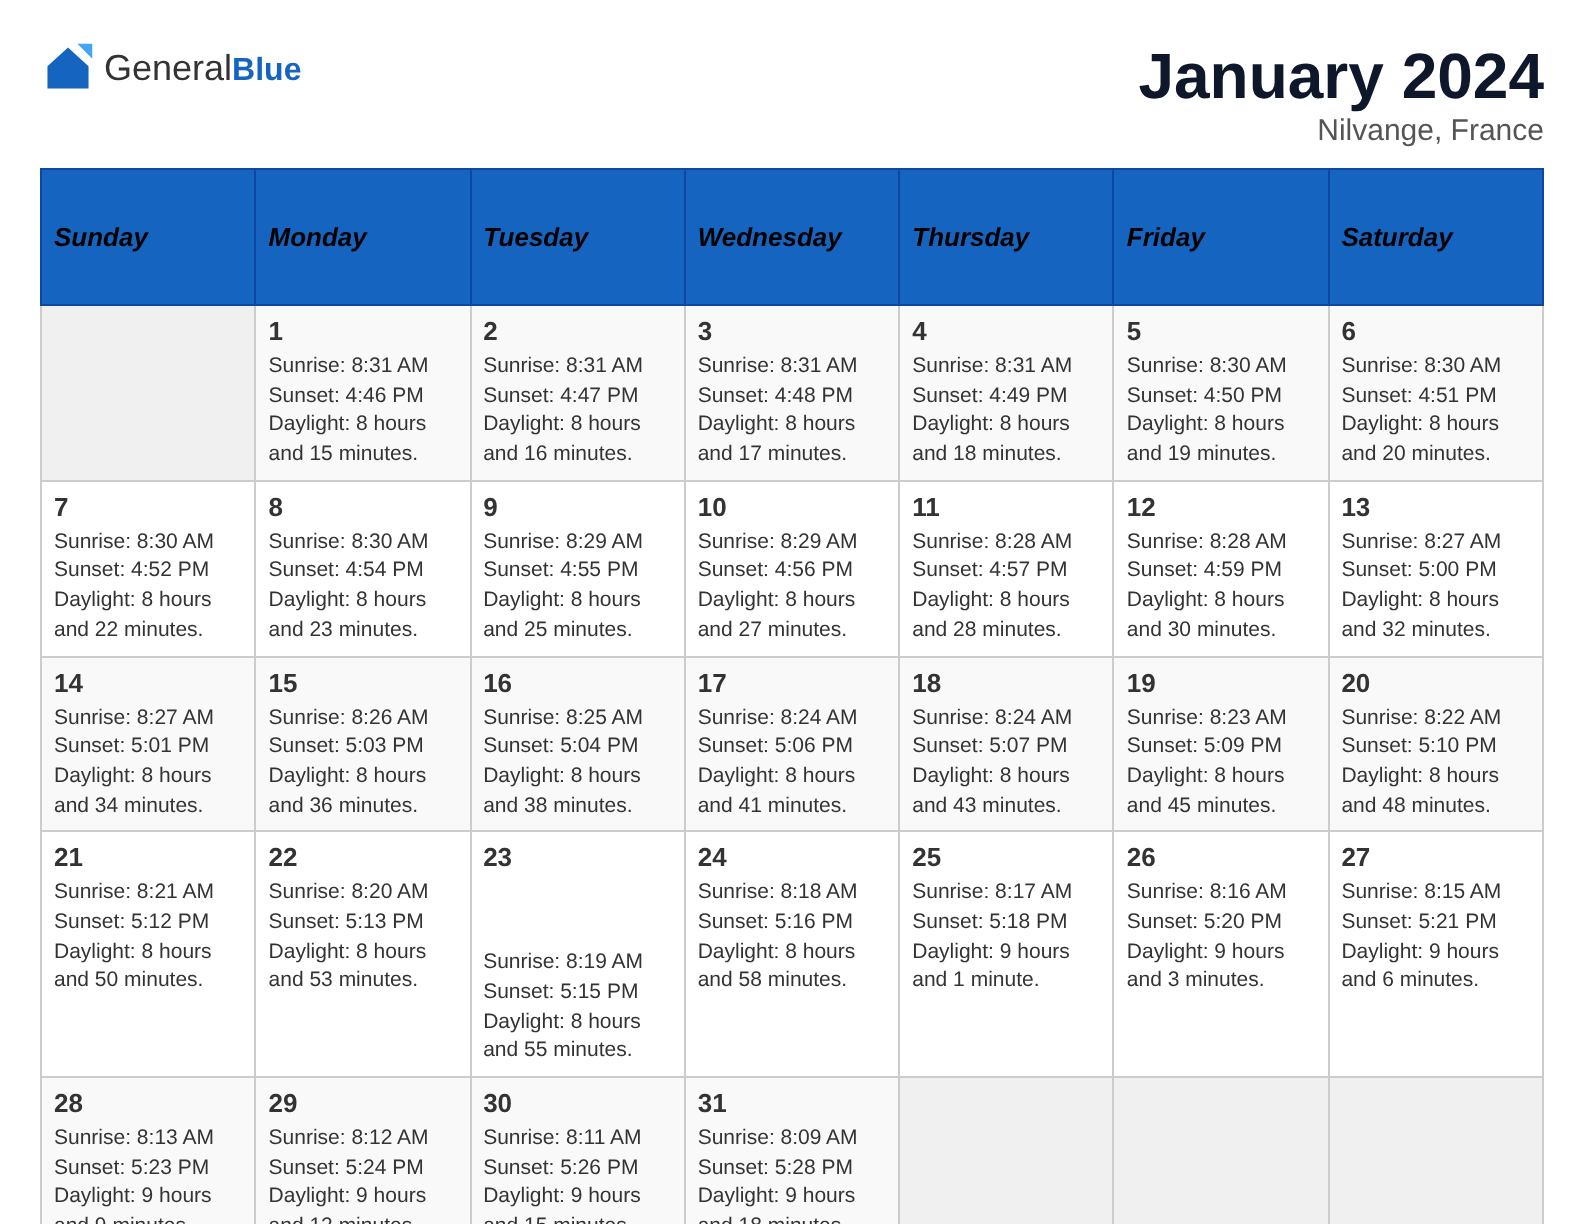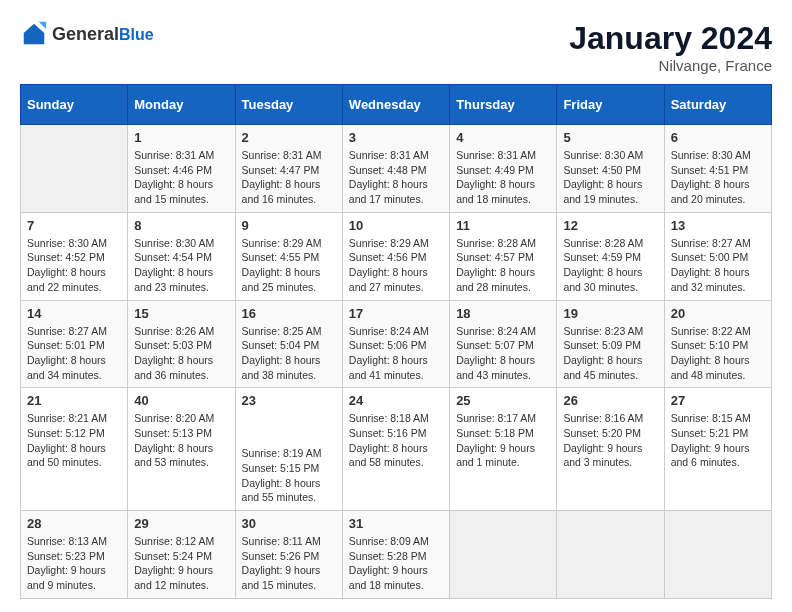--- a/index.html
+++ b/index.html
@@ -16,21 +16,21 @@
       align-items: flex-start;
       margin-bottom: 10px;
     }
     .logo {
       display: flex;
       align-items: center;
       gap: 4px;
     }
     .logo-text-general {
       font-size: 18px;
-      font-weight: bold;
+      font-weight: normal;
       color: #333;
     }
     .logo-text-blue {
       font-size: 16px;
       font-weight: bold;
       color: #1565c0;
     }
     .logo-icon {
       width: 28px;
       height: 28px;
@@ -47,25 +47,26 @@
       font-size: 15px;
       color: #555;
     }
     table {
       width: 100%;
       border-collapse: collapse;
       table-layout: fixed;
     }
     thead tr th {
       background-color: #1565c0;
-      color: #ffffff;
-      padding: 12px 6px;
+      color: #000000;
+      padding: 26px 6px;
       text-align: left;
       font-size: 13px;
       border: 1px solid #0d47a1;
+      font-style: italic;
     }
     tbody tr td {
       border: 1px solid #ccc;
       vertical-align: top;
       padding: 5px 6px;
       min-height: 80px;
       font-size: 11px;
       color: #333;
       background: #fff;
     }
@@ -251,21 +252,21 @@
         </td>
       </tr>
       <tr>
         <td>
           <span class="day-number">21</span>
           <div class="day-info" style="white-space: pre-line;">Sunrise: 8:21 AM
 Sunset: 5:12 PM
 Daylight: 8 hours and 50 minutes.</div>
         </td>
         <td>
-          <span class="day-number">40</span>
+          <span class="day-number">22</span>
           <div class="day-info" style="white-space: pre-line;">Sunrise: 8:20 AM
 Sunset: 5:13 PM
 Daylight: 8 hours and 53 minutes.</div>
         </td>
         <td>
           <span class="day-number">23</span>
           <div class="day-info" style="white-space: pre-line; margin-top: 38px;">Sunrise: 8:19 AM
 Sunset: 5:15 PM
 Daylight: 8 hours and 55 minutes.</div>
         </td>

